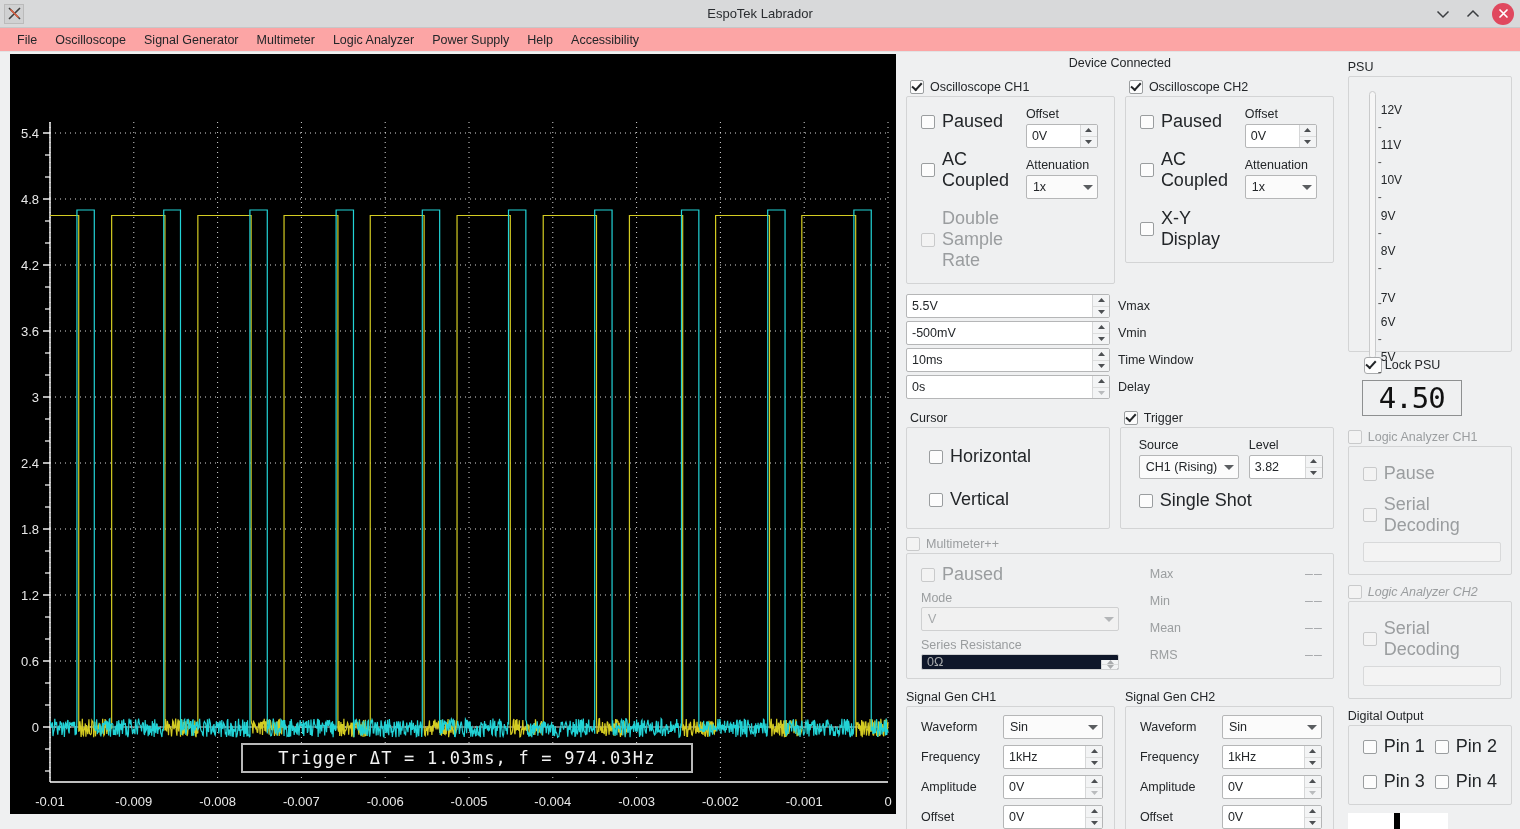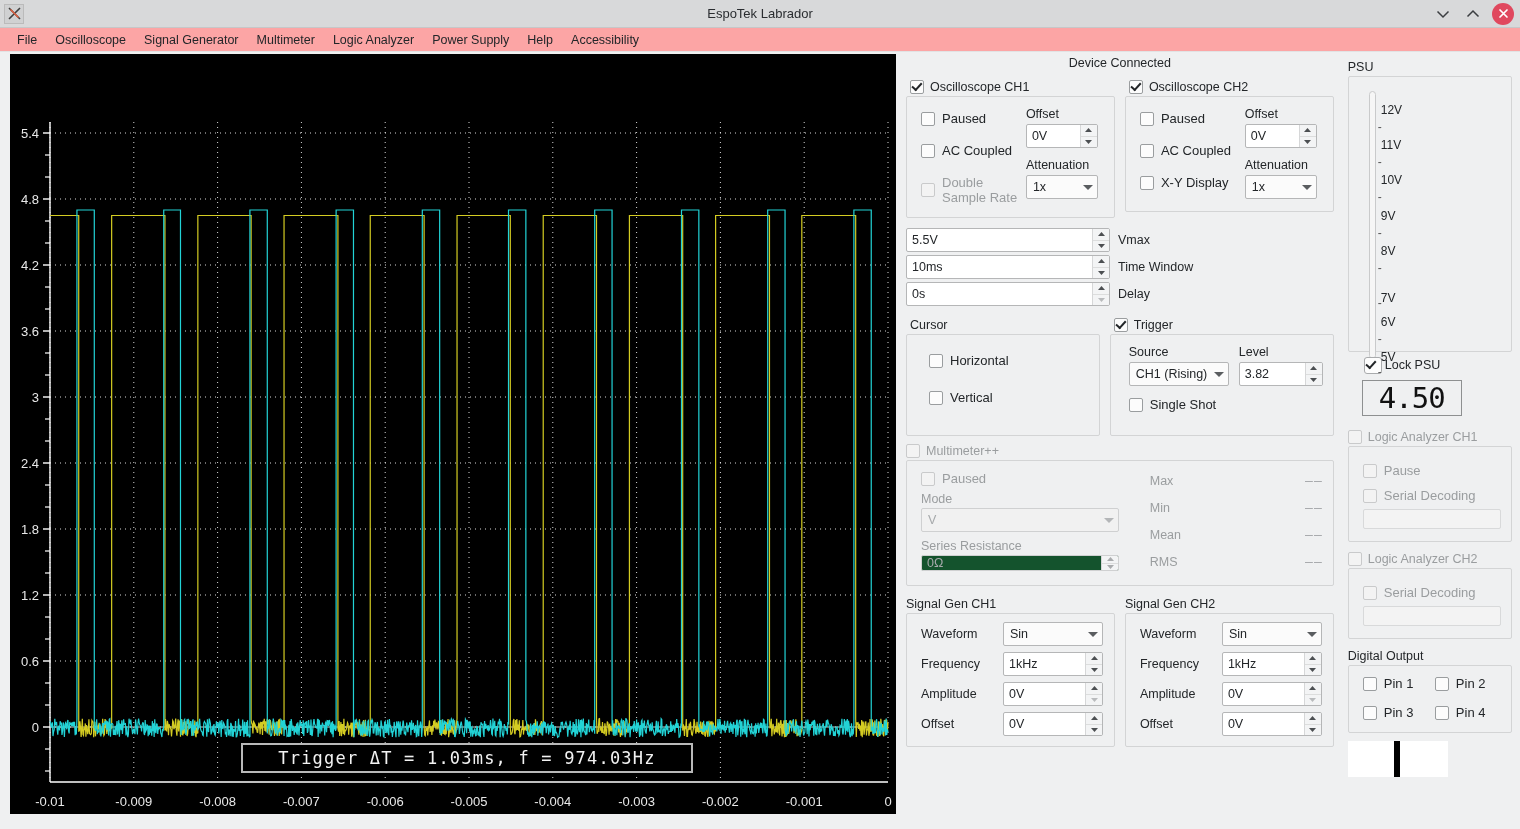--- a/index.html
+++ b/index.html
@@ -60,32 +60,32 @@
 
   .cb{
     width:14px;height:14px;border:1px solid #9a9d9f;background:#fcfcfc;border-radius:2px;
     display:inline-flex;align-items:center;justify-content:center;flex:0 0 auto;
   }
   .cb.checked::after{
     content:"";display:block;width:4px;height:8px;border:solid #232629;
     border-width:0 2px 2px 0;transform:rotate(42deg) translate(-1px,-1px);
   }
   .cb.dis{border-color:#c9cacb;background:#f3f3f3;}
-  .cbrow{display:flex;align-items:center;gap:7px;font-size:13px;}
+  .cbrow{display:flex;align-items:center;gap:7px;font-size:18px;}
   .cbrow.dis{color:#9a9d9f;}
 
   .spin{
     height:24px;border:1px solid #b5b6b7;background:#fff;border-radius:2px;
     display:flex;align-items:stretch;overflow:hidden;
   }
   .spin .val{flex:1;display:flex;align-items:center;padding-left:5px;font-size:12.5px;color:#232629;}
   .spin .arrows{width:17px;border-left:1px solid #d6d7d8;display:flex;flex-direction:column;background:#f3f4f5;}
   .spin .arrows div{flex:1;display:flex;align-items:center;justify-content:center;}
   .spin .arrows div:first-child{border-bottom:1px solid #dcdddd;}
-  .spin.dis{border-color:#cfd0d1;background:#14532d;}
+  .spin.dis{border-color:#cfd0d1;background:#0f172a;align-items:flex-end;}
   .spin.dis .val{color:#a6a9ab;}
 
   .combo{
     height:24px;border:1px solid #b5b6b7;background:#fbfbfb;border-radius:2px;
     display:flex;align-items:center;padding:0 4px 0 6px;font-size:12.5px;color:#232629;
     justify-content:space-between;
   }
   .combo.flat{border-color:#cfd0d1;background:#f1f1f1;color:#a6a9ab;}
   .tri-down{width:0;height:0;border-left:5px solid transparent;border-right:5px solid transparent;
     border-top:5px solid #5a5d60;margin-left:6px;}
@@ -378,20 +378,38 @@
                 <svg width="7" height="4" viewBox="0 0 7 4">
                   <path d="M0 0 L3.5 4 L7 0Z" fill="#4c4f52"></path>
                 </svg>
               </div>
           </div>
         </div>
         <div class="name">Vmax</div>
       </div>
       <div class="fieldrow">
         <div class="spin">
+          <div class="val">-500mV</div>
+          <div class="arrows">
+            <div>
+                <svg width="7" height="4" viewBox="0 0 7 4">
+                  <path d="M0 4 L3.5 0 L7 4Z" fill="#4c4f52"></path>
+                </svg>
+              </div>
+            <div>
+                <svg width="7" height="4" viewBox="0 0 7 4">
+                  <path d="M0 0 L3.5 4 L7 0Z" fill="#4c4f52"></path>
+                </svg>
+              </div>
+          </div>
+        </div>
+        <div class="name">Vmin</div>
+      </div>
+      <div class="fieldrow">
+        <div class="spin">
           <div class="val">10ms</div>
           <div class="arrows">
             <div>
                 <svg width="7" height="4" viewBox="0 0 7 4">
                   <path d="M0 4 L3.5 0 L7 4Z" fill="#4c4f52"></path>
                 </svg>
               </div>
             <div>
                 <svg width="7" height="4" viewBox="0 0 7 4">
                   <path d="M0 0 L3.5 4 L7 0Z" fill="#4c4f52"></path>
@@ -444,21 +462,21 @@
           <div style="display:flex;gap:10px;">
             <div>
               <div style="font-size:12.5px;margin-bottom:3px;">Source</div>
               <div class="combo" style="width:100px;">
                 <span>CH1 (Rising)</span>
                 <span class="tri-down"></span>
               </div>
             </div>
             <div>
               <div style="font-size:12.5px;margin-bottom:3px;">Level</div>
-              <div class="spin" style="width:84px;">
+              <div class="spin" style="width:74px;">
                 <div class="val">3.82</div>
                 <div class="arrows">
                   <div>
                       <svg width="7" height="4" viewBox="0 0 7 4">
                         <path d="M0 4 L3.5 0 L7 4Z" fill="#4c4f52"></path>
                       </svg>
                     </div>
                   <div>
                       <svg width="7" height="4" viewBox="0 0 7 4">
                         <path d="M0 0 L3.5 4 L7 0Z" fill="#4c4f52"></path>
@@ -709,21 +727,21 @@
         <span class="cb dis"></span>
         <span>Pause</span>
       </div>
       <div class="cbrow dis" style="margin-top:10px;">
         <span class="cb dis"></span>
         <span>Serial Decoding</span>
       </div>
       <div class="la-field"></div>
     </div>
 
-    <div class="grouplabel" style="margin:10px 0 2px 6px;">
+    <div class="grouplabel" style="margin:10px 0 2px 6px;font-style:italic;">
       <span class="cb dis"></span>
       <span style="color:#9a9d9f;">Logic Analyzer CH2</span>
     </div>
     <div class="groupbox la-box" style="margin:0 8px 0 6px;">
       <div class="cbrow dis">
         <span class="cb dis"></span>
         <span>Serial Decoding</span>
       </div>
       <div class="la-field"></div>
     </div>

